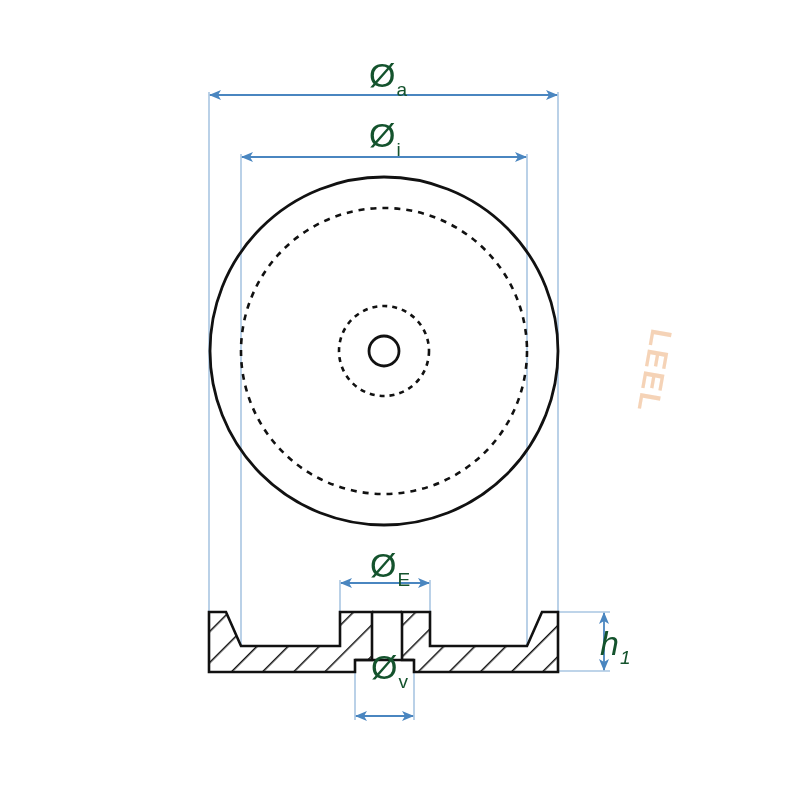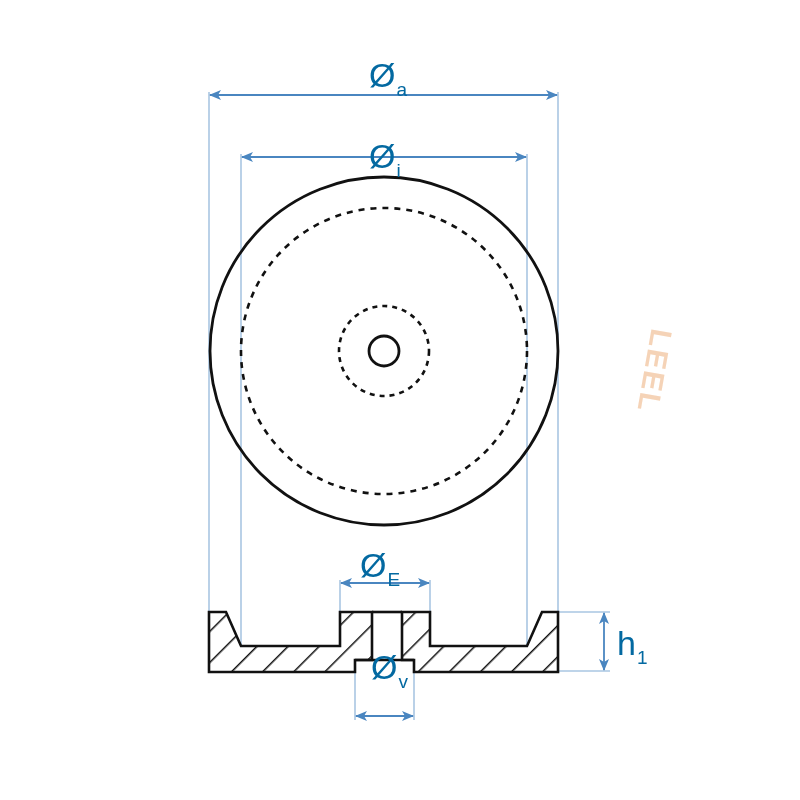--- a/index.html
+++ b/index.html
@@ -1,18 +1,18 @@
 <!DOCTYPE html>
 <html><head>
   <meta charset="utf-8">
   <style>
     html, body { margin: 0; padding: 0; background: #ffffff; }
     body { width: 800px; height: 800px; overflow: hidden; position: relative; font-family: "Liberation Sans", sans-serif; }
     #drawing { position: absolute; left: 0; top: 0; width: 800px; height: 800px; }
-    .dim-label { position: absolute; color: #0369a1; font-family: "Liberation Sans", sans-serif; font-size: 34px; line-height: 1; white-space: nowrap; }
+    .dim-label { position: absolute; color: #14532d; font-family: "Liberation Sans", sans-serif; font-size: 34px; line-height: 1; white-space: nowrap; }
     .dim-label .sub { font-size: 19px; position: relative; top: 9px; margin-left: 1px; }
     .watermark { position: absolute; left: 612px; top: 354px; color: #f3c9a6; font-family: "Liberation Sans", sans-serif; font-size: 30px; font-weight: bold; transform: rotate(100deg); transform-origin: center; letter-spacing: 2px; opacity: 0.8; }
   </style>
 </head>
 <body>
 
 <svg id="drawing" viewBox="0 0 800 800" xmlns="http://www.w3.org/2000/svg">
   <defs>
     <pattern id="hatch" patternUnits="userSpaceOnUse" width="22" height="22" patternTransform="rotate(45)">
       <line x1="0" y1="0" x2="0" y2="22" stroke="#111" stroke-width="3"></line>
@@ -57,26 +57,26 @@
     <path d="M402,612 L430,612 L430,646 L527,646 L542,612 L558,612 L558,672 L414,672 L414,660 L402,660 Z" fill="url(#hatch)" stroke="#111" stroke-width="2.6" stroke-linejoin="miter"></path>
 
     <line x1="372" y1="612" x2="402" y2="612" stroke="#111" stroke-width="2.6"></line>
     <line x1="355" y1="660" x2="414" y2="660" stroke="#111" stroke-width="2.6"></line>
   </g>
 </svg>
 
 <div class="dim-label" style="left:369px; top:58px;">
   <span>Ø</span><span class="sub">a</span>
 </div>
-<div class="dim-label" style="left:369px; top:118px;margin-top:21px;">
+<div class="dim-label" style="left:369px; top:118px;">
   <span>Ø</span><span class="sub">i</span>
 </div>
-<div class="dim-label" style="left:360px; top:548px;">
+<div class="dim-label" style="left:370px; top:548px;">
   <span>Ø</span><span class="sub">E</span>
 </div>
 <div class="dim-label" style="left:371px; top:650px;">
   <span>Ø</span><span class="sub">v</span>
 </div>
-<div class="dim-label" style="left:617px; top:626px;">
+<div class="dim-label" style="left:600px; top:626px;font-style:italic;">
   <span>h</span><span class="sub">1</span>
 </div>
 
 <div class="watermark">LEEL</div>
 
 </body></html>

